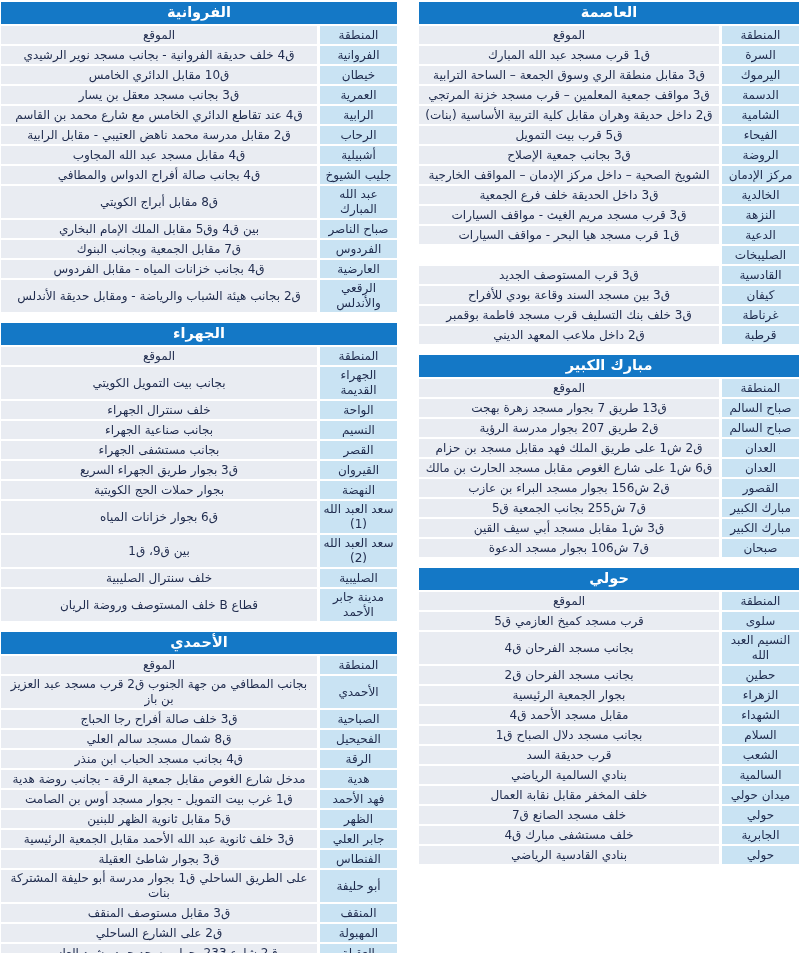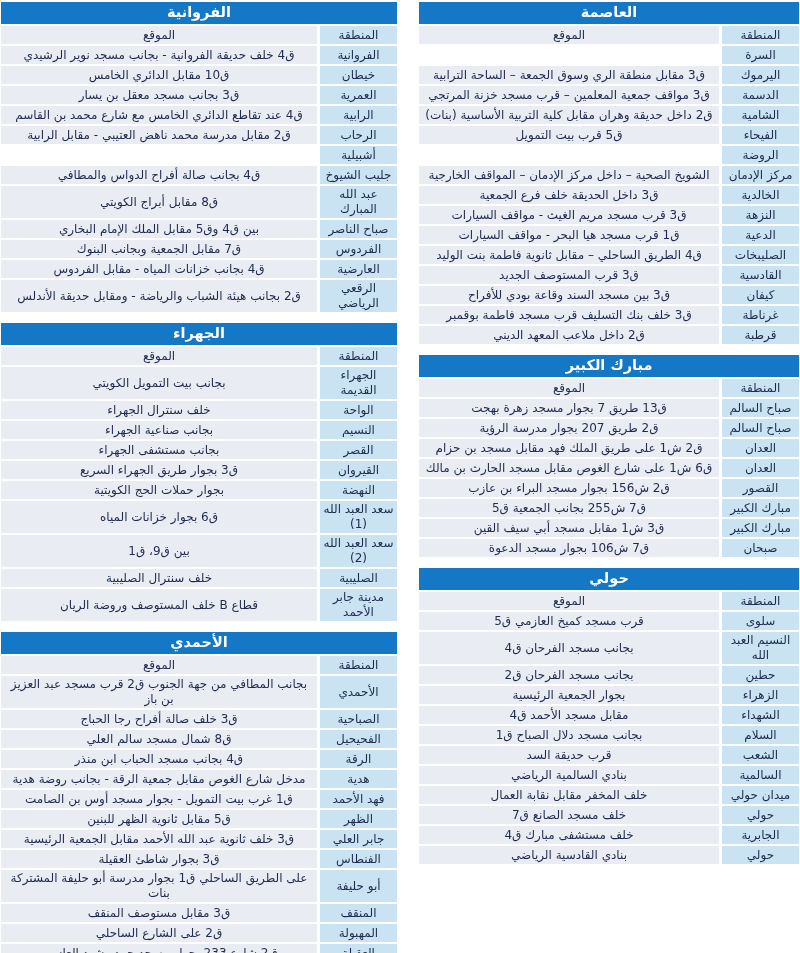--- a/index.html
+++ b/index.html
@@ -35,59 +35,60 @@
 <div class="page">
   <div class="col col-screen-right" id="col-right">
       <section class="gov-table">
         <div class="gov-title">العاصمة</div>
         <div class="trow header-row">
           <div class="cell reg head">المنطقة</div>
           <div class="cell loc head">الموقع</div>
         </div>
         <div class="trow">
           <div class="cell reg">السرة</div>
+          <div class="cell loc">ق1 قرب مسجد عبد الله المبارك</div>
         </div>
         <div class="trow">
           <div class="cell reg">اليرموك</div>
           <div class="cell loc">ق3 مقابل منطقة الري وسوق الجمعة – الساحة الترابية</div>
         </div>
         <div class="trow">
           <div class="cell reg">الدسمة</div>
           <div class="cell loc">ق3 مواقف جمعية المعلمين – قرب مسجد خزنة المرتجي</div>
         </div>
         <div class="trow">
           <div class="cell reg">الشامية</div>
           <div class="cell loc">ق2 داخل حديقة وهران مقابل كلية التربية الأساسية (بنات)</div>
         </div>
         <div class="trow">
           <div class="cell reg">الفيحاء</div>
           <div class="cell loc">ق5 قرب بيت التمويل</div>
         </div>
         <div class="trow">
           <div class="cell reg">الروضة</div>
+          <div class="cell loc">ق3 بجانب جمعية الإصلاح</div>
         </div>
         <div class="trow">
           <div class="cell reg">مركز الإدمان</div>
           <div class="cell loc">الشويخ الصحية – داخل مركز الإدمان – المواقف الخارجية</div>
         </div>
         <div class="trow">
           <div class="cell reg">الخالدية</div>
           <div class="cell loc">ق3 داخل الحديقة خلف فرع الجمعية</div>
         </div>
         <div class="trow">
           <div class="cell reg">النزهة</div>
           <div class="cell loc">ق3 قرب مسجد مريم الغيث - مواقف السيارات</div>
         </div>
         <div class="trow">
           <div class="cell reg">الدعية</div>
           <div class="cell loc">ق1 قرب مسجد هيا البحر - مواقف السيارات</div>
         </div>
         <div class="trow">
           <div class="cell reg">الصليبخات</div>
-          <div class="cell loc">ق4 الطريق الساحلي – مقابل ثانوية فاطمة بنت الوليد</div>
         </div>
         <div class="trow">
           <div class="cell reg">القادسية</div>
           <div class="cell loc">ق3 قرب المستوصف الجديد</div>
         </div>
         <div class="trow">
           <div class="cell reg">كيفان</div>
           <div class="cell loc">ق3 بين مسجد السند وقاعة بودي للأفراح</div>
         </div>
         <div class="trow">
@@ -216,20 +217,21 @@
         <div class="trow">
           <div class="cell reg">الرابية</div>
           <div class="cell loc">ق4 عند تقاطع الدائري الخامس مع شارع محمد بن القاسم</div>
         </div>
         <div class="trow">
           <div class="cell reg">الرحاب</div>
           <div class="cell loc">ق2 مقابل مدرسة محمد ناهض العتيبي - مقابل الرابية</div>
         </div>
         <div class="trow">
           <div class="cell reg">أشبيلية</div>
+          <div class="cell loc">ق4 مقابل مسجد عبد الله المجاوب</div>
         </div>
         <div class="trow">
           <div class="cell reg">جليب الشيوخ</div>
           <div class="cell loc">ق4 بجانب صالة أفراح الدواس والمطافي</div>
         </div>
         <div class="trow">
           <div class="cell reg">عبد الله المبارك</div>
           <div class="cell loc">ق8 مقابل أبراج الكويتي</div>
         </div>
         <div class="trow">
@@ -238,21 +240,21 @@
         </div>
         <div class="trow">
           <div class="cell reg">الفردوس</div>
           <div class="cell loc">ق7 مقابل الجمعية وبجانب البنوك</div>
         </div>
         <div class="trow">
           <div class="cell reg">العارضية</div>
           <div class="cell loc">ق4 بجانب خزانات المياه - مقابل الفردوس</div>
         </div>
         <div class="trow">
-          <div class="cell reg">الرقعي الرياضي</div>
+          <div class="cell reg">الرقعي والأندلس</div>
           <div class="cell loc">ق2 بجانب هيئة الشباب والرياضة - ومقابل حديقة الأندلس</div>
         </div>
       </section>
       <section class="gov-table">
         <div class="gov-title">الجهراء</div>
         <div class="trow header-row">
           <div class="cell reg head">المنطقة</div>
           <div class="cell loc head">الموقع</div>
         </div>
         <div class="trow">

